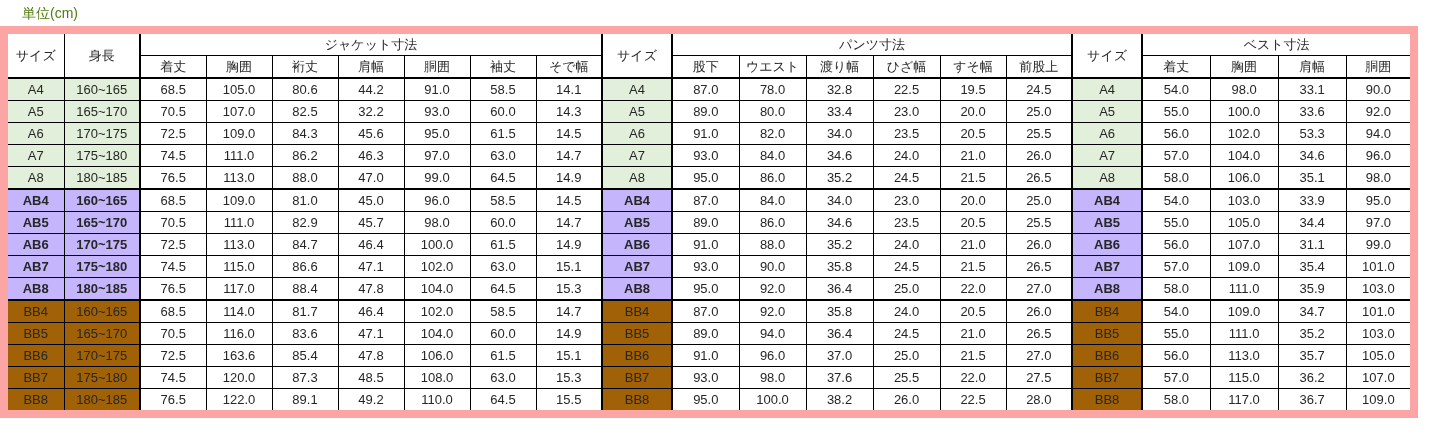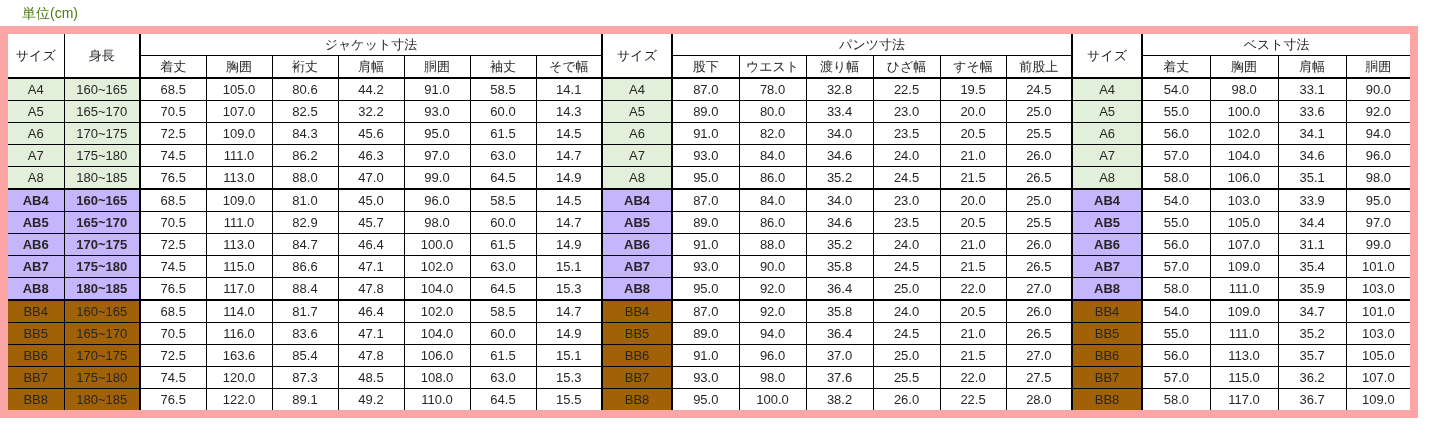--- a/index.html
+++ b/index.html
@@ -162,21 +162,21 @@
           <td class="g-a thickL">A6</td>
           <td class="thickL">91.0</td>
           <td>82.0</td>
           <td>34.0</td>
           <td>23.5</td>
           <td>20.5</td>
           <td>25.5</td>
           <td class="g-a thickL">A6</td>
           <td class="thickL">56.0</td>
           <td>102.0</td>
-          <td>34.1</td>
+          <td>53.3</td>
           <td>94.0</td>
         </tr>
         <tr>
           <td class="g-a">A7</td>
           <td class="g-a">175~180</td>
           <td class="thickL">74.5</td>
           <td>111.0</td>
           <td>86.2</td>
           <td>46.3</td>
           <td>97.0</td>

